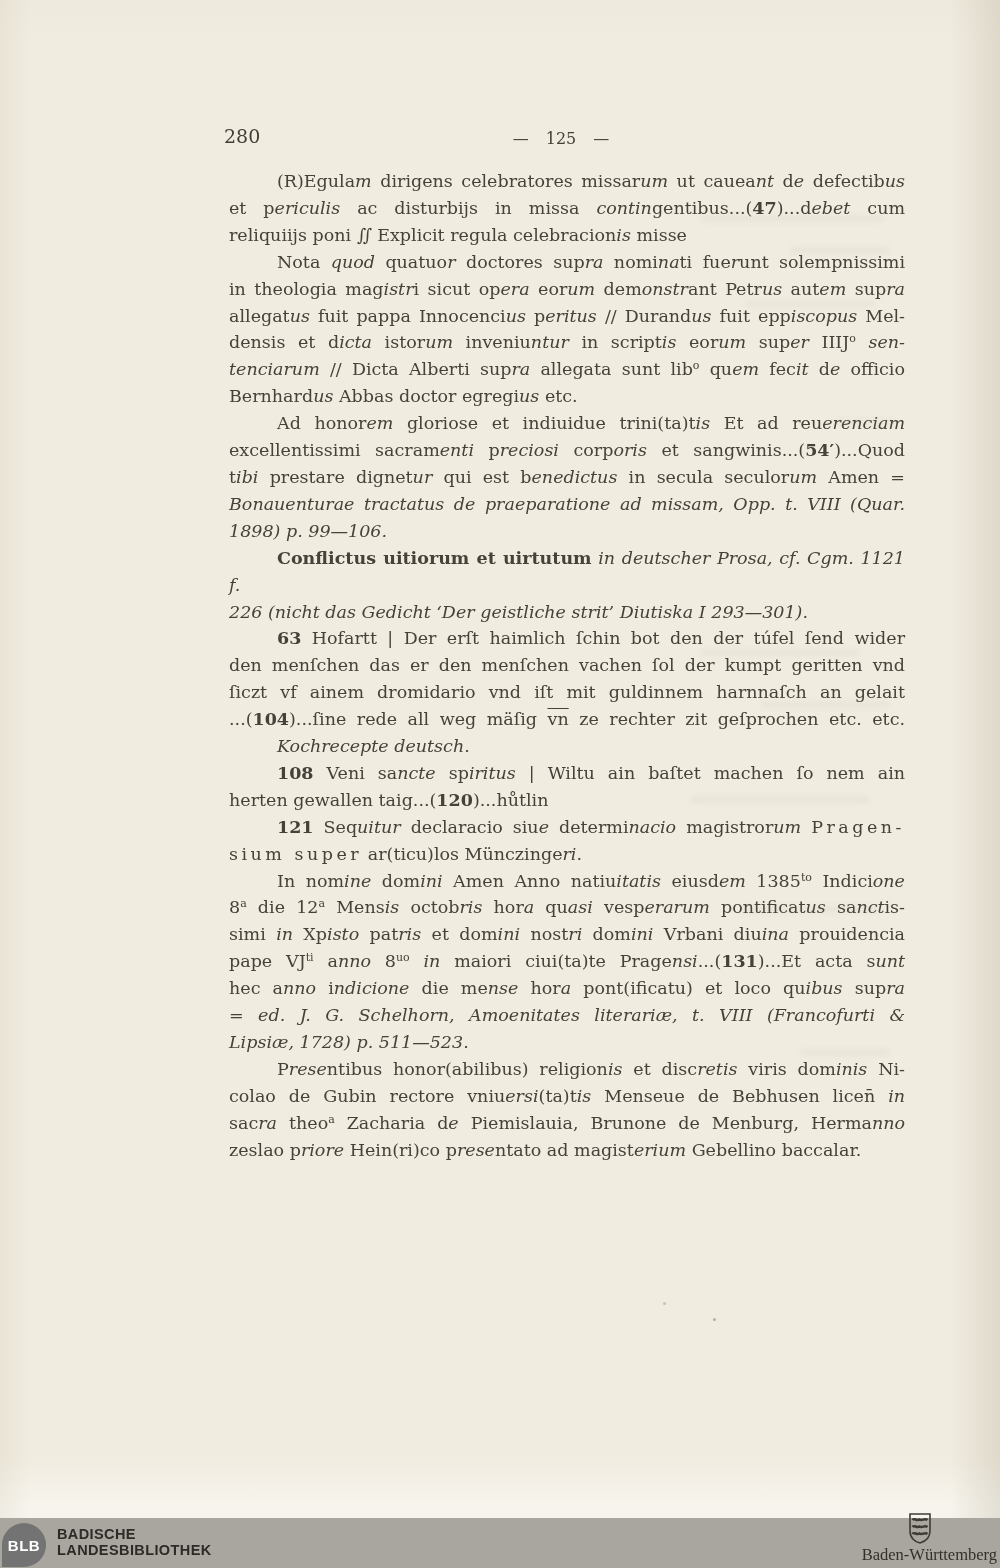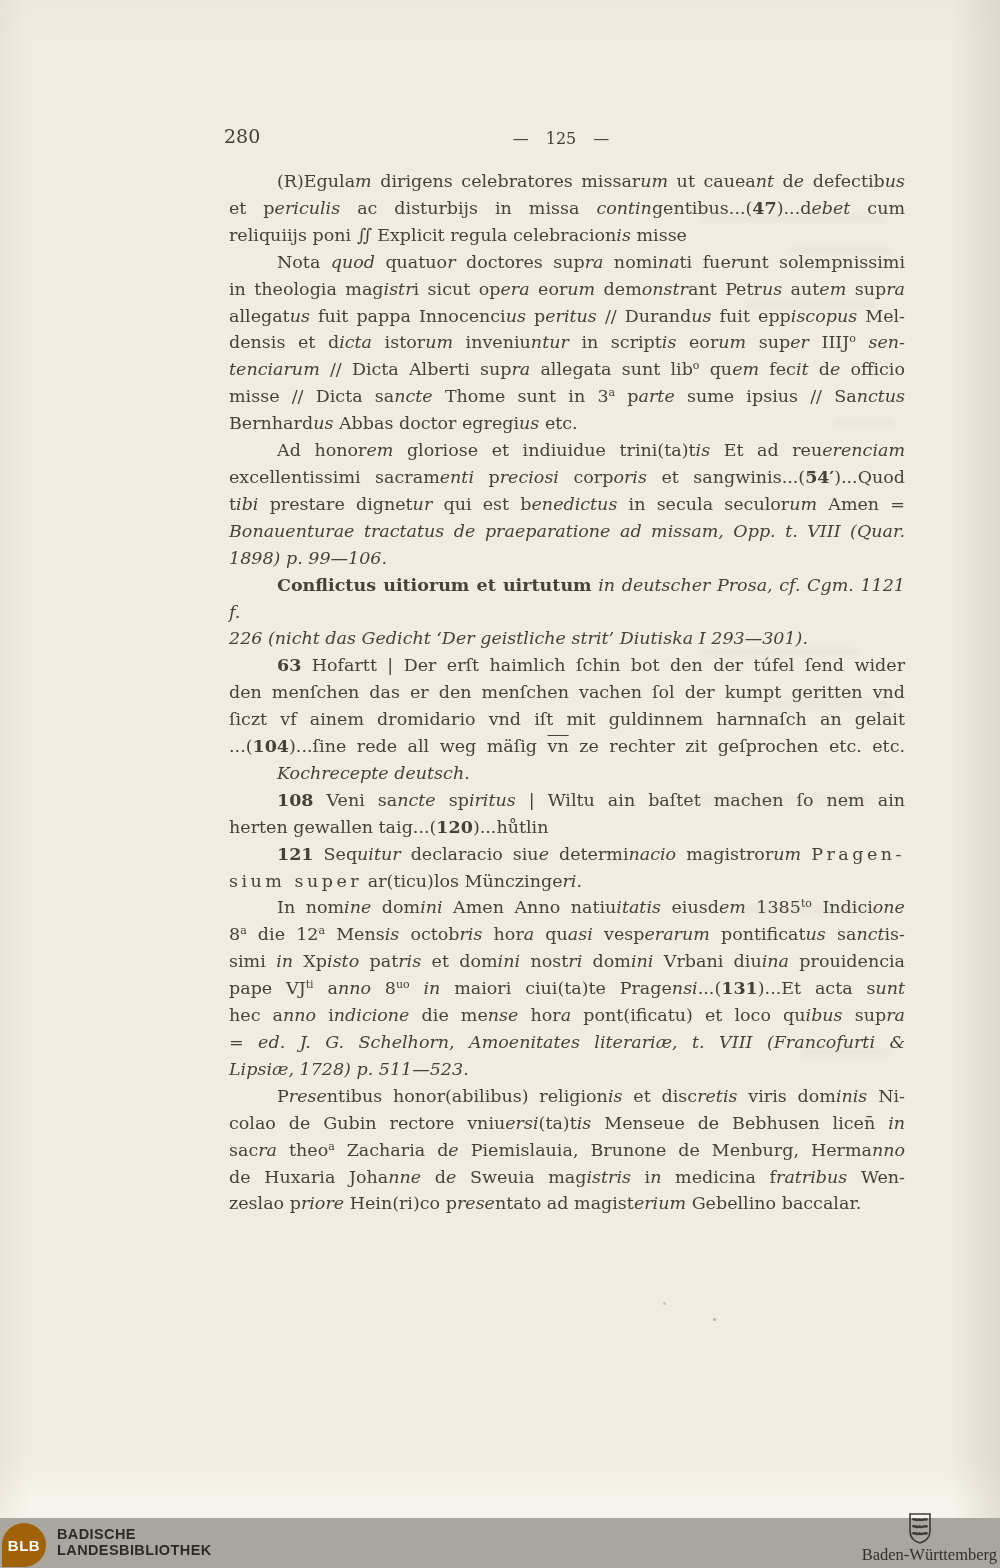--- a/index.html
+++ b/index.html
@@ -18,21 +18,21 @@
   .just{text-align:justify;text-align-last:justify;}
   .ind{text-indent:48px;}
   .it{font-style:italic;}
   .bd{font-weight:700;}
   .sup{font-size:11px;vertical-align:6px;line-height:0;}
   .spc{letter-spacing:3.5px;}
   .ovl{text-decoration:overline;}
   .sm{position:absolute;background:#8a9179;opacity:.06;filter:blur(2px);border-radius:4px;}
   .speck{position:absolute;border-radius:50%;background:#6a655c;}
   .footer{position:absolute;left:0;bottom:0;width:1000px;height:50px;background:#a9a69f;}
-  .blb-logo{position:absolute;left:2px;top:5px;width:44px;height:44px;background:#a16207;
+  .blb-logo{position:absolute;left:2px;top:5px;width:44px;height:44px;background:#737373;
     border-radius:50% 50% 50% 0;display:flex;align-items:center;justify-content:center;}
   .blb-logo span{color:#ffffff;font:700 15px "Liberation Sans",sans-serif;letter-spacing:.5px;}
   .org{position:absolute;left:57px;top:9px;font:700 14.5px/15.5px "Liberation Sans",sans-serif;
     color:#2d2b27;letter-spacing:.4px;}
   .bw{position:absolute;right:3px;top:-5px;text-align:center;}
   .bw svg{display:block;margin:0 auto 0;}
   .bw-label{font:16.5px "Liberation Serif",serif;color:#33302a;margin-left:19px;}
 </style>
 </head>
 <body>
@@ -49,21 +49,20 @@
 
   <div class="text-block">
       <div class="tline just ind"><span>(R)Egula</span><span class="it">m</span><span> dirigens celebratores missar</span><span class="it">um</span><span> ut cauea</span><span class="it">nt</span><span> d</span><span class="it">e</span><span> defectib</span><span class="it">us</span></div>
       <div class="tline just"><span>et p</span><span class="it">ericulis</span><span> ac disturbijs in missa </span><span class="it">contin</span><span>gentibus</span><span>...(</span><span class="bd">47</span><span>)...</span><span>d</span><span class="it">ebet</span><span> cum</span></div>
       <div class="tline"><span>reliquiijs poni ∬ Explicit regula celebracion</span><span class="it">is</span><span> misse</span></div>
       <div class="tline just ind"><span>Nota </span><span class="it">quod</span><span> quatuo</span><span class="it">r</span><span> doctores sup</span><span class="it">ra</span><span> nomi</span><span class="it">na</span><span>ti fue</span><span class="it">r</span><span>unt solempnissimi</span></div>
       <div class="tline just"><span>in theologia mag</span><span class="it">istr</span><span>i sicut op</span><span class="it">era</span><span> eor</span><span class="it">um</span><span> dem</span><span class="it">onstr</span><span>ant Petr</span><span class="it">us</span><span> aut</span><span class="it">em</span><span> sup</span><span class="it">ra</span></div>
       <div class="tline just"><span>allegat</span><span class="it">us</span><span> fuit pappa Innocenci</span><span class="it">us</span><span> p</span><span class="it">eritus</span><span> // Durand</span><span class="it">us</span><span> fuit epp</span><span class="it">iscopus</span><span> Mel-</span></div>
       <div class="tline just"><span>densis et d</span><span class="it">icta</span><span> istor</span><span class="it">um</span><span> inveniu</span><span class="it">ntur</span><span> in script</span><span class="it">is</span><span> eor</span><span class="it">um</span><span> sup</span><span class="it">er</span><span> IIIJ</span><span class="sup">o</span><span> </span><span class="it">sen-</span></div>
       <div class="tline just"><span class="it">tenciarum</span><span> // Dicta Alberti sup</span><span class="it">ra</span><span> allegata sunt lib</span><span class="sup">o</span><span> qu</span><span class="it">em</span><span> fec</span><span class="it">it</span><span> d</span><span class="it">e</span><span> officio</span></div>
-      <div class="tline just"><span>misse // Dicta sa</span><span class="it">ncte</span><span> Thome sunt in 3</span><span class="sup">a</span><span> p</span><span class="it">arte</span><span> sume ipsius // Sa</span><span class="it">nctus</span></div>
       <div class="tline"><span>Bernhard</span><span class="it">us</span><span> Abbas doctor egregi</span><span class="it">us</span><span> etc.</span></div>
       <div class="tline just ind"><span>Ad honor</span><span class="it">em</span><span> gloriose et indiuidue trini(ta)t</span><span class="it">is</span><span> Et ad reu</span><span class="it">erenciam</span></div>
       <div class="tline just"><span>excellentissimi sacram</span><span class="it">enti</span><span> p</span><span class="it">reciosi</span><span> corp</span><span class="it">oris</span><span> et sangwinis</span><span>...(</span><span class="bd">54′</span><span>)...</span><span>Quod</span></div>
       <div class="tline just"><span>t</span><span class="it">ibi</span><span> prestare dignet</span><span class="it">ur</span><span> qui est b</span><span class="it">enedictus</span><span> in secula seculor</span><span class="it">um</span><span> Amen =</span></div>
       <div class="tline just"><span class="it">Bonauenturae tractatus de praeparatione ad missam, Opp. t. VIII (Quar.</span></div>
       <div class="tline"><span class="it">1898) p. 99—106.</span></div>
       <div class="tline just ind"><span class="bd">Conflictus uitiorum et uirtutum</span><span> </span><span class="it">in deutscher Prosa, cf. Cgm. 1121 f.</span></div>
       <div class="tline"><span class="it">226 (nicht das Gedicht ‘Der geistliche strit’ Diutiska I 293—301).</span></div>
       <div class="tline just ind"><span class="bd">63</span><span> Hofartt | Der erſt haimlich ſchin bot den der túfel ſend wider</span></div>
       <div class="tline just"><span>den menſchen das er den menſchen vachen ſol der kumpt geritten vnd</span></div>
@@ -77,21 +76,20 @@
       <div class="tline just ind"><span>In nom</span><span class="it">ine</span><span> dom</span><span class="it">ini</span><span> Amen Anno natiu</span><span class="it">itatis</span><span> eiusd</span><span class="it">em</span><span> 1385</span><span class="sup">to</span><span> Indici</span><span class="it">one</span></div>
       <div class="tline just"><span>8</span><span class="sup">a</span><span> die 12</span><span class="sup">a</span><span> Mens</span><span class="it">is</span><span> octob</span><span class="it">ris</span><span> hor</span><span class="it">a</span><span> qu</span><span class="it">asi</span><span> vesp</span><span class="it">erarum</span><span> pontificat</span><span class="it">us</span><span> sa</span><span class="it">nct</span><span>is-</span></div>
       <div class="tline just"><span>simi </span><span class="it">in</span><span> Xp</span><span class="it">isto</span><span> pat</span><span class="it">ris</span><span> et dom</span><span class="it">ini</span><span> nost</span><span class="it">ri</span><span> dom</span><span class="it">ini</span><span> Vrbani diu</span><span class="it">ina</span><span> prouidencia</span></div>
       <div class="tline just"><span>pape VJ</span><span class="sup">ti</span><span> a</span><span class="it">nno</span><span> 8</span><span class="sup">uo</span><span> </span><span class="it">in</span><span> maiori ciui(ta)te Prage</span><span class="it">nsi</span><span>...(</span><span class="bd">131</span><span>)...</span><span>Et acta s</span><span class="it">unt</span></div>
       <div class="tline just"><span>hec a</span><span class="it">nno</span><span> i</span><span class="it">ndicione</span><span> die me</span><span class="it">nse</span><span> hor</span><span class="it">a</span><span> pont(ificatu) et loco qu</span><span class="it">ibus</span><span> sup</span><span class="it">ra</span></div>
       <div class="tline just"><span class="it">= ed. J. G. Schelhorn, Amoenitates literariæ, t. VIII (Francofurti &amp;</span></div>
       <div class="tline"><span class="it">Lipsiæ, 1728) p. 511—523.</span></div>
       <div class="tline just ind"><span>P</span><span class="it">rese</span><span>ntibus honor(abilibus) religion</span><span class="it">is</span><span> et disc</span><span class="it">retis</span><span> viris dom</span><span class="it">inis</span><span> Ni-</span></div>
       <div class="tline just"><span>colao de Gubin rectore vniu</span><span class="it">ersi</span><span>(ta)t</span><span class="it">is</span><span> Menseue de Bebhusen licen̄ </span><span class="it">in</span></div>
       <div class="tline just"><span>sac</span><span class="it">ra</span><span> theo</span><span class="sup">a</span><span> Zacharia d</span><span class="it">e</span><span> Piemislauia, Brunone de Menburg, Herma</span><span class="it">nno</span></div>
-      <div class="tline just"><span>de Huxaria Joha</span><span class="it">nne</span><span> d</span><span class="it">e</span><span> Sweuia mag</span><span class="it">istris</span><span> i</span><span class="it">n</span><span> medicina f</span><span class="it">ratribus</span><span> Wen-</span></div>
       <div class="tline"><span>zeslao p</span><span class="it">riore</span><span> Hein(ri)co p</span><span class="it">rese</span><span>ntato ad magist</span><span class="it">erium</span><span> Gebellino baccalar.</span></div>
     </div>
 
   <div class="sm" style="left:700px;top:214px;width:185px;height:9px;"></div>
   <div class="sm" style="left:790px;top:246px;width:100px;height:9px;"></div>
   <div class="sm" style="left:745px;top:300px;width:130px;height:8px;"></div>
   <div class="sm" style="left:835px;top:418px;width:60px;height:8px;"></div>
   <div class="sm" style="left:700px;top:648px;width:160px;height:9px;"></div>
   <div class="sm" style="left:760px;top:700px;width:130px;height:9px;"></div>
   <div class="sm" style="left:690px;top:795px;width:180px;height:9px;"></div>

